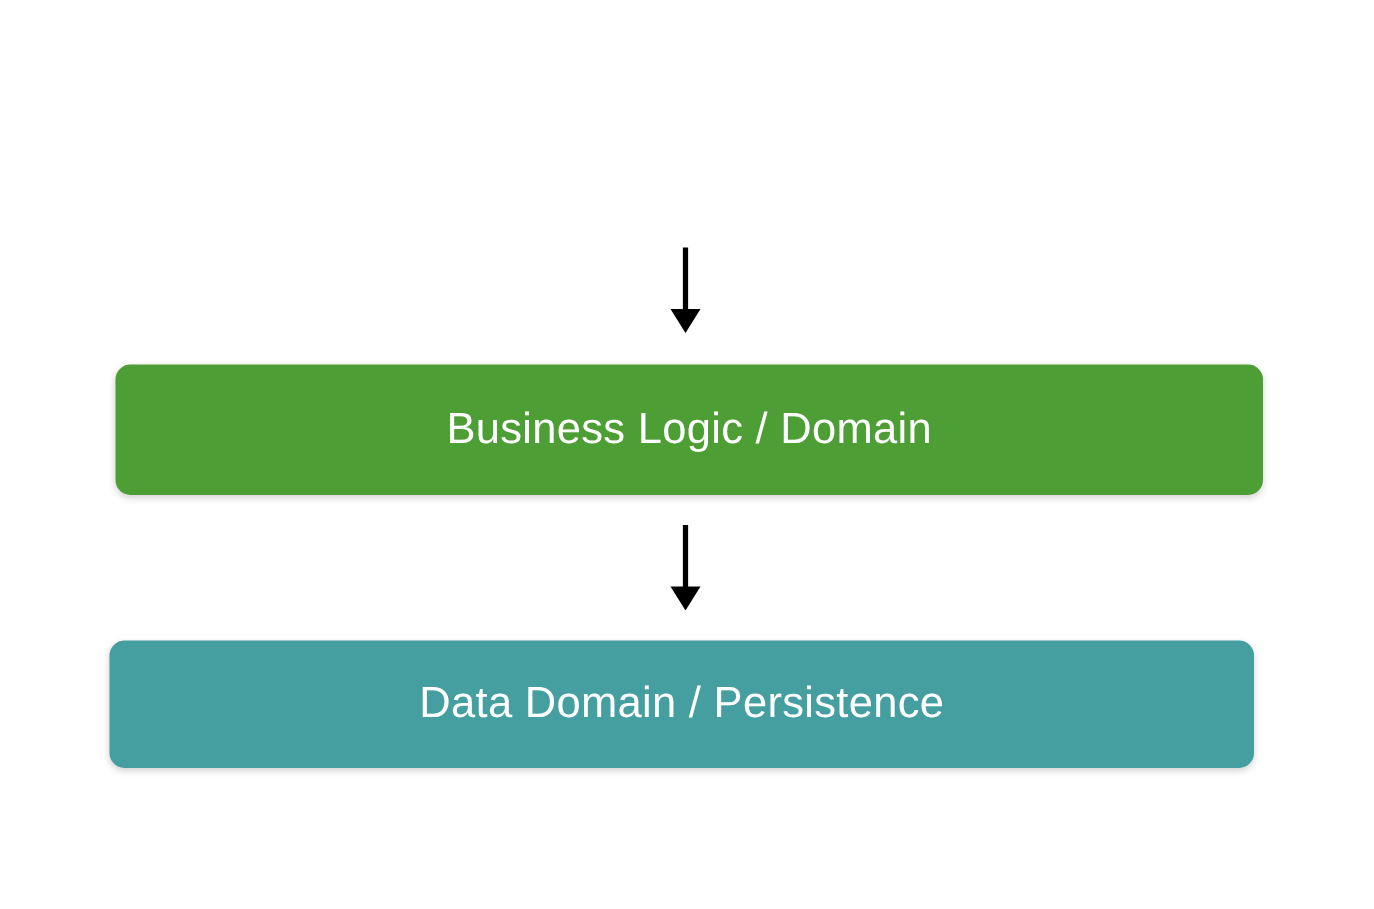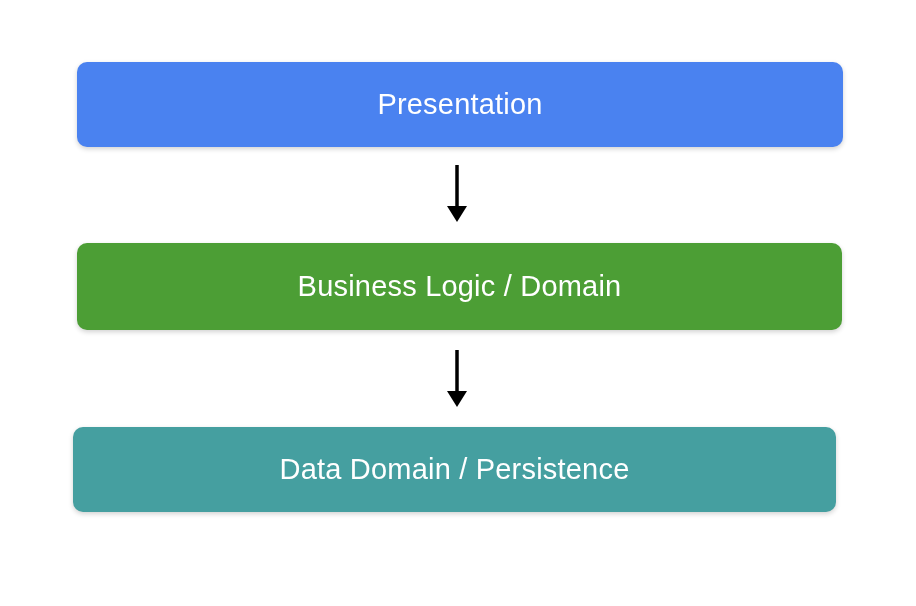--- a/index.html
+++ b/index.html
@@ -39,23 +39,20 @@
     color: #000000;
   }
   .arrow-1 { left: 445px; top: 164px; }
   .arrow-2 { left: 445px; top: 349px; }
 </style>
 </head>
 <body>
 
 <div class="canvas" style="background: rgb(255, 255, 255);">
 
-  <div class="layer-box box-presentation" style="background: rgb(74, 130, 240);">
-    <span class="layer-label">Presentation</span>
-  </div>
 
   <svg class="arrow arrow-1" viewBox="0 0 24 58" style="color: rgb(0, 0, 0);">
     <line x1="12" y1="1" x2="12" y2="44" stroke="currentColor" stroke-width="3.5"></line>
     <polygon points="2,42 22,42 12,58" fill="currentColor"></polygon>
   </svg>
 
   <div class="layer-box box-business" style="background: rgb(76, 158, 53);">
     <span class="layer-label">Business Logic / Domain</span>
   </div>
 

